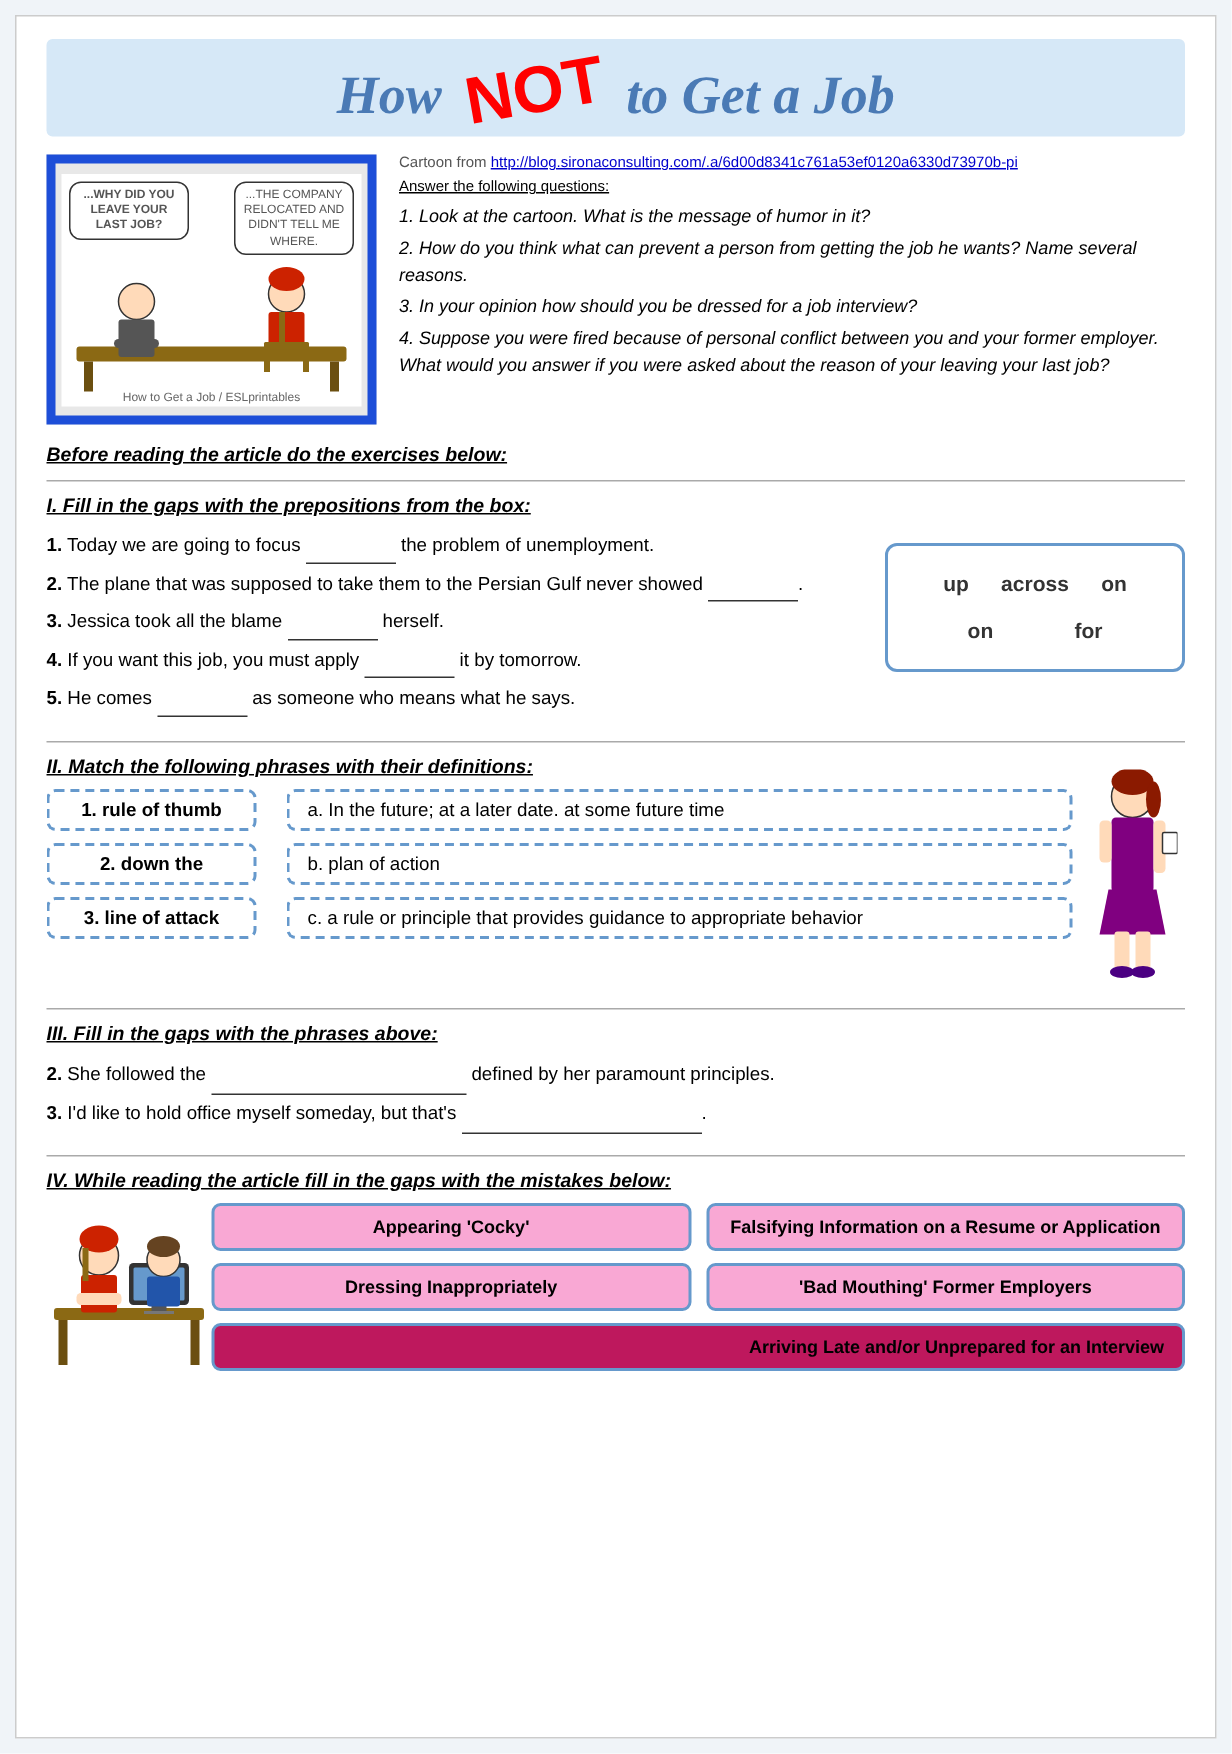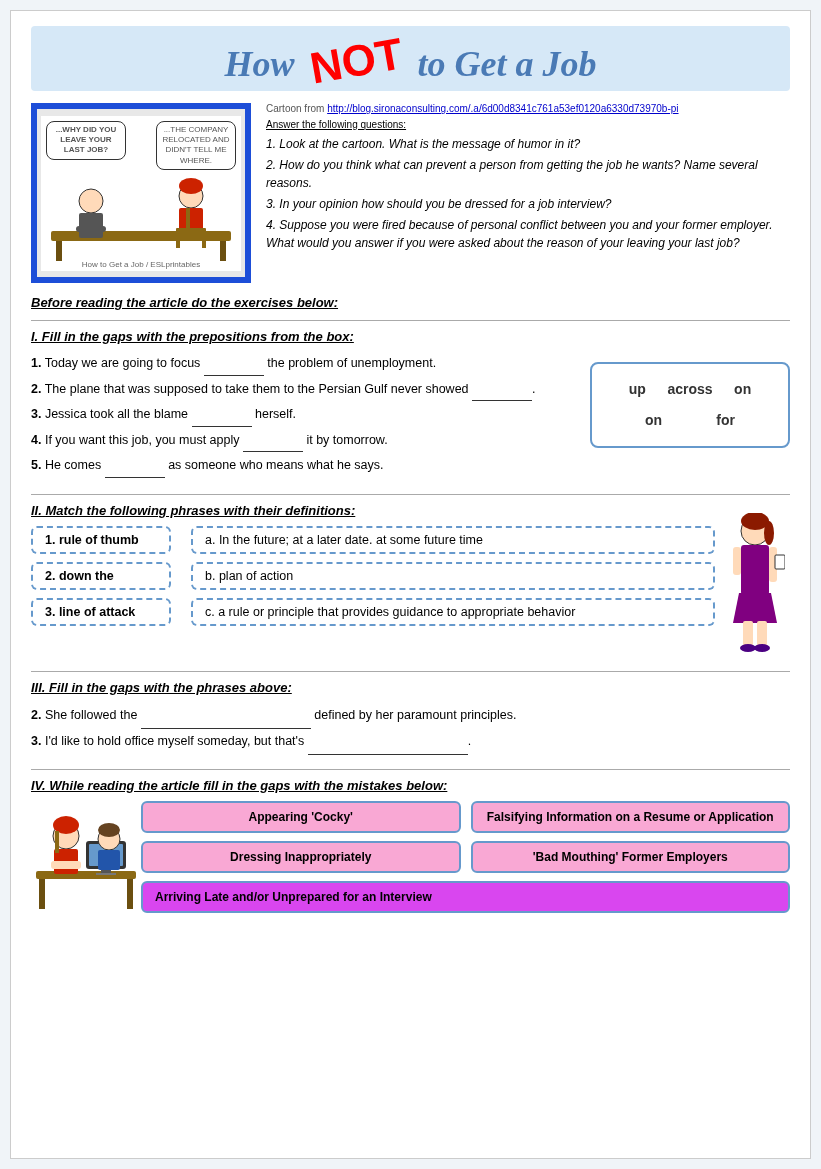--- a/index.html
+++ b/index.html
@@ -206,21 +206,21 @@
       align-items: center;
       gap: 20px;
     }
     .match-phrase {
       border: 2px dashed #6699cc;
       border-radius: 6px;
       padding: 5px 12px;
       min-width: 140px;
       font-size: 12.5px;
       font-weight: bold;
-      text-align: left;
+      text-align: center;
       background: white;
     }
     .match-definition {
       border: 2px dashed #6699cc;
       border-radius: 6px;
       padding: 5px 12px;
       flex: 1;
       font-size: 12.5px;
       background: white;
     }
@@ -256,24 +256,24 @@
       padding: 7px 12px;
       text-align: center;
       font-size: 12px;
       font-weight: bold;
       background: #f9a8d4;
     }
     .mistake-item-full {
       border: 2px solid #6699cc;
       border-radius: 6px;
       padding: 7px 12px;
-      text-align: left;
+      text-align: right;
       font-size: 12px;
       font-weight: bold;
-      background: #d946ef;
+      background: #be185d;
       width: 100%;
     }
 
     hr.divider {
       border: none;
       border-top: 1px solid #aaa;
       margin: 8px 0;
     }
   </style>
 </head>

